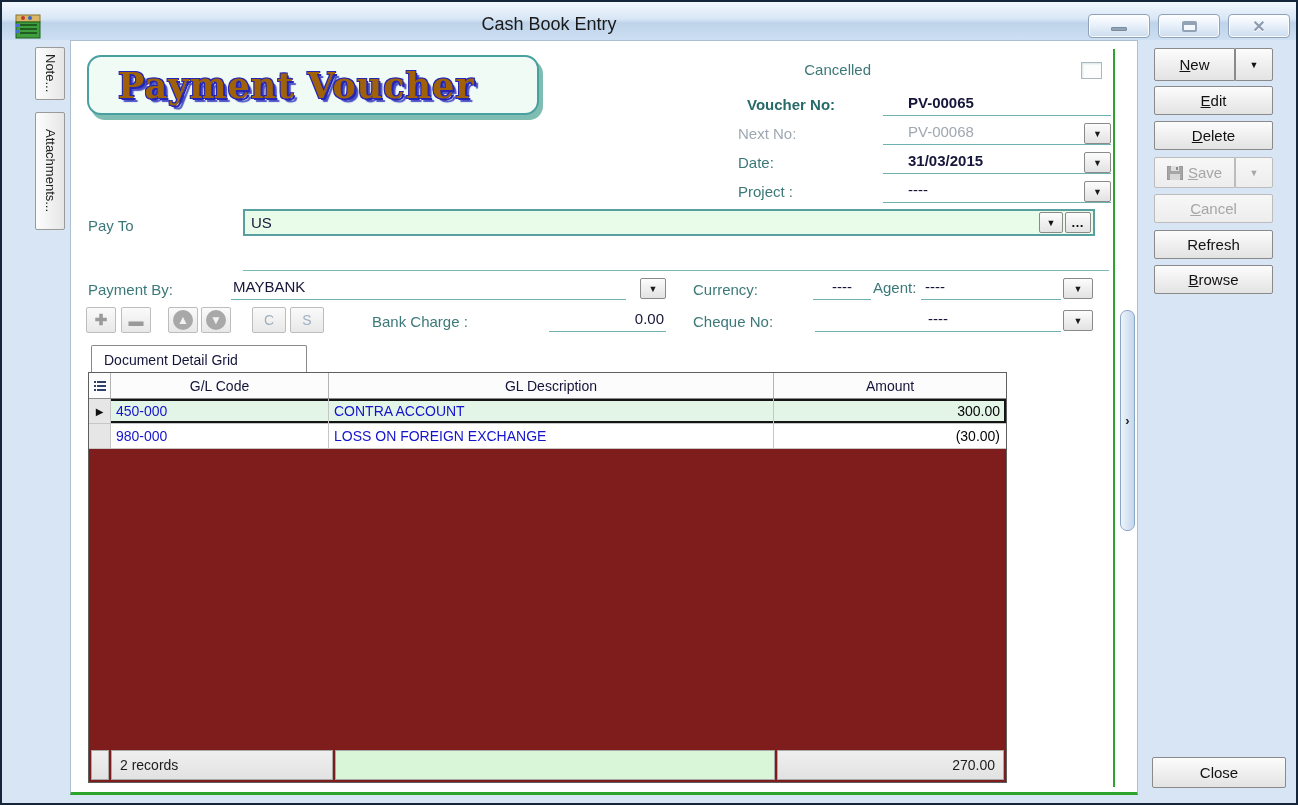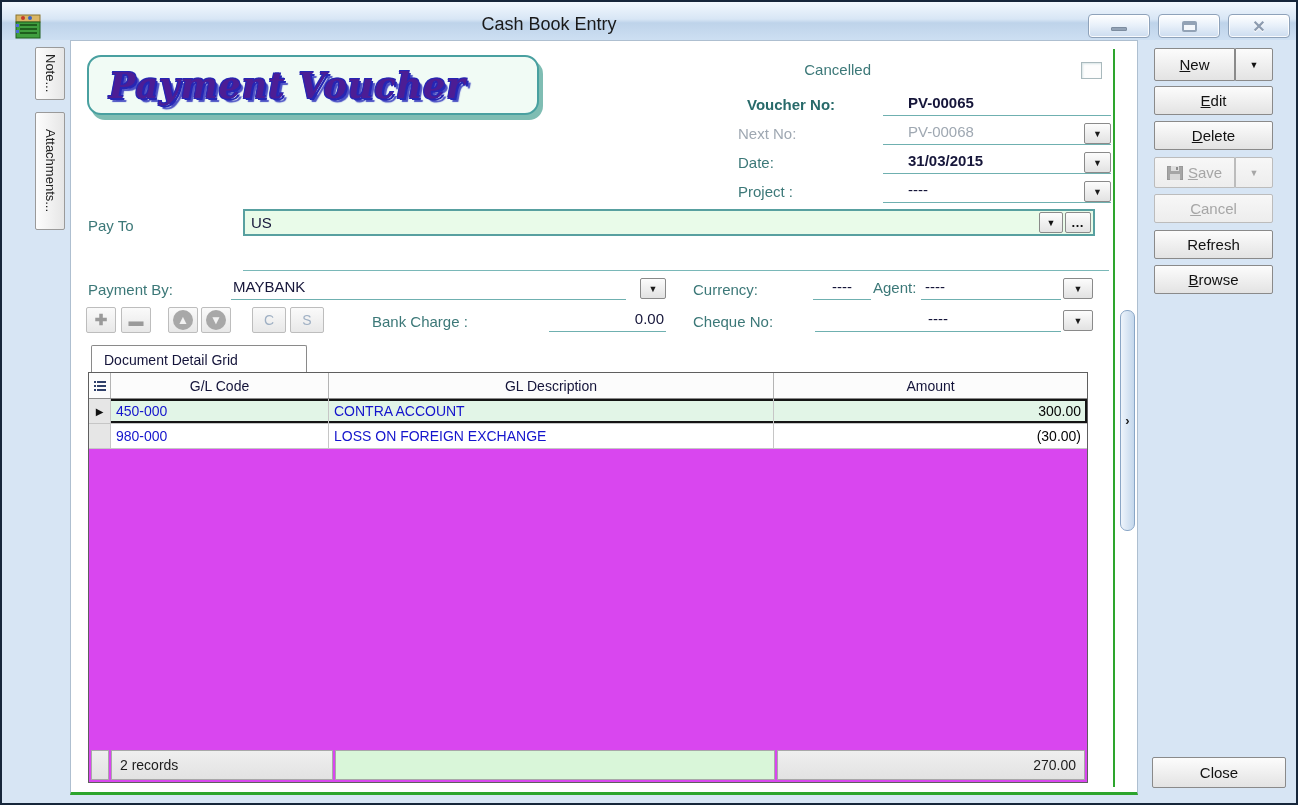--- a/index.html
+++ b/index.html
@@ -30,24 +30,24 @@
     writing-mode:vertical-rl;display:flex;align-items:center;justify-content:center;
     font-size:13px;color:#222;}
   
   .card{position:absolute;left:68px;top:38px;width:1068px;height:755px;
     background:#ffffff;border:1px solid #aebfd0;border-bottom:3px solid #2da52d;}
   .green-vline{position:absolute;left:1042px;top:8px;width:2px;height:738px;background:#2da52d;}
   
   .logo{position:absolute;left:16px;top:14px;width:452px;height:60px;
     background:#f1fbf5;border:2px solid #49a0a0;border-radius:14px;
     box-shadow:4px 5px 0 #7fbdb3;display:flex;align-items:center;padding-left:20px;}
-  .logo-text{font-family:"DejaVu Serif",serif;font-style:italic;font-weight:bold;
-    font-size:35px;color:#4c1d95;letter-spacing:1px;white-space:nowrap;
+  .logo-text{font-family:"DejaVu Serif",serif;font-weight:bold;
+    font-size:35px;color:#a16207;letter-spacing:1px;white-space:nowrap;
     text-shadow:-1px -1px 0 #2626b4,1px -1px 0 #2626b4,-1px 1px 0 #2626b4,
-      2px 2px 0 #2626b4,4px 4px 1px #4a50c4;}
+      2px 2px 0 #2626b4,4px 4px 1px #4a50c4;margin-left:9px;}
   
   .flabel{position:absolute;font-size:15px;color:#3c7878;white-space:nowrap;}
   .flabel.bold{font-weight:bold;color:#286a6a;}
   .flabel.dis{color:#9fa8b2;}
   .fvalue{position:absolute;font-size:15px;color:#16163a;
     border-bottom:1px solid #6fb0b0;height:22px;white-space:nowrap;}
   .fvalue.bold{font-weight:bold;}
   .fvalue.dis{color:#9fa8b2;}
   .checkbox{position:absolute;width:21px;height:17px;background:#fdfdfd;
     border:1px solid #a9b9bd;box-shadow:inset 1px 1px 2px #d8e4e6;}
@@ -66,22 +66,22 @@
   .tbtn{position:absolute;width:30px;height:26px;border:1px solid #bdbdbd;border-radius:2px;
     background:linear-gradient(#fafafa,#e8e8e8);display:flex;align-items:center;justify-content:center;
     color:#9a9a9a;font-weight:bold;font-size:15px;}
   .tbtn .circle{width:20px;height:20px;border-radius:50%;background:#a8a8a8;color:#f2f2f2;
     display:flex;align-items:center;justify-content:center;font-size:12px;}
   .tbtn.cs{width:34px;color:#9fb0c4;font-weight:normal;font-size:14px;}
   
   .detail-tab{position:absolute;left:20px;top:304px;width:216px;height:28px;
     background:#fff;border:1px solid #8a8a8a;border-bottom:none;border-radius:2px 2px 0 0;
     font-size:14px;color:#14143a;display:flex;align-items:center;padding-left:12px;}
-  .grid{position:absolute;left:17px;top:331px;width:1000px;height:411px;
-    background:#d946ef;border:1px solid #5f5f5f;}
+  .grid{position:absolute;left:17px;top:331px;width:919px;height:411px;
+    background:#7f1d1d;border:1px solid #5f5f5f;}
   .ghead{display:flex;height:26px;background:#fcfcfc;border-bottom:1px solid #8a8a8a;}
   .ghead .gc{border-right:1px solid #b4b4b4;display:flex;align-items:center;justify-content:center;
     font-size:14px;color:#14143a;}
   .gc.c-sel{width:22px;}
   .gc.c-code{width:218px;}
   .gc.c-desc{width:445px;}
   .gc.c-amt{flex:1;border-right:none;}
   .grow{display:flex;height:25px;background:#fff;border-bottom:1px solid #c6c6c6;}
   .grow .gc{border-right:1px solid #c6c6c6;display:flex;align-items:center;font-size:14px;}
   .grow .c-sel{background:#e6e6e6;justify-content:center;font-size:10px;color:#111;}

